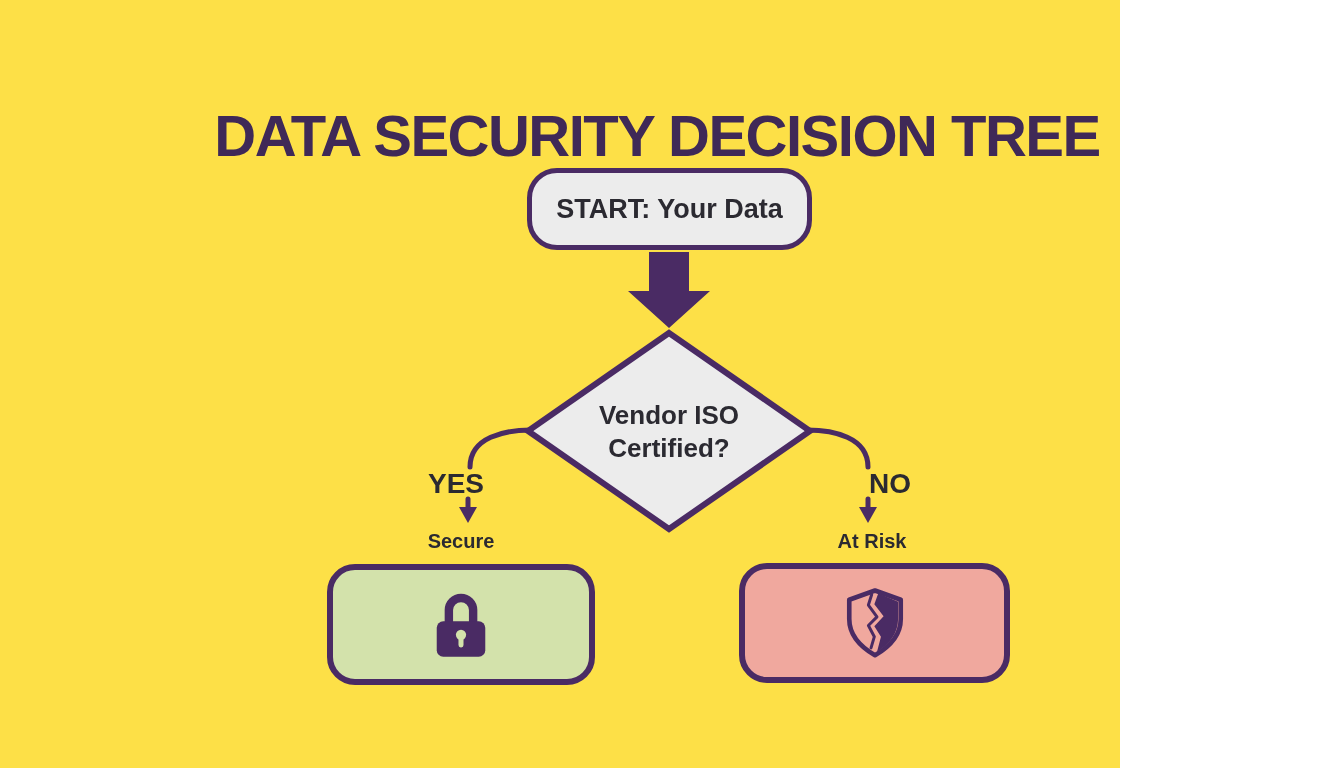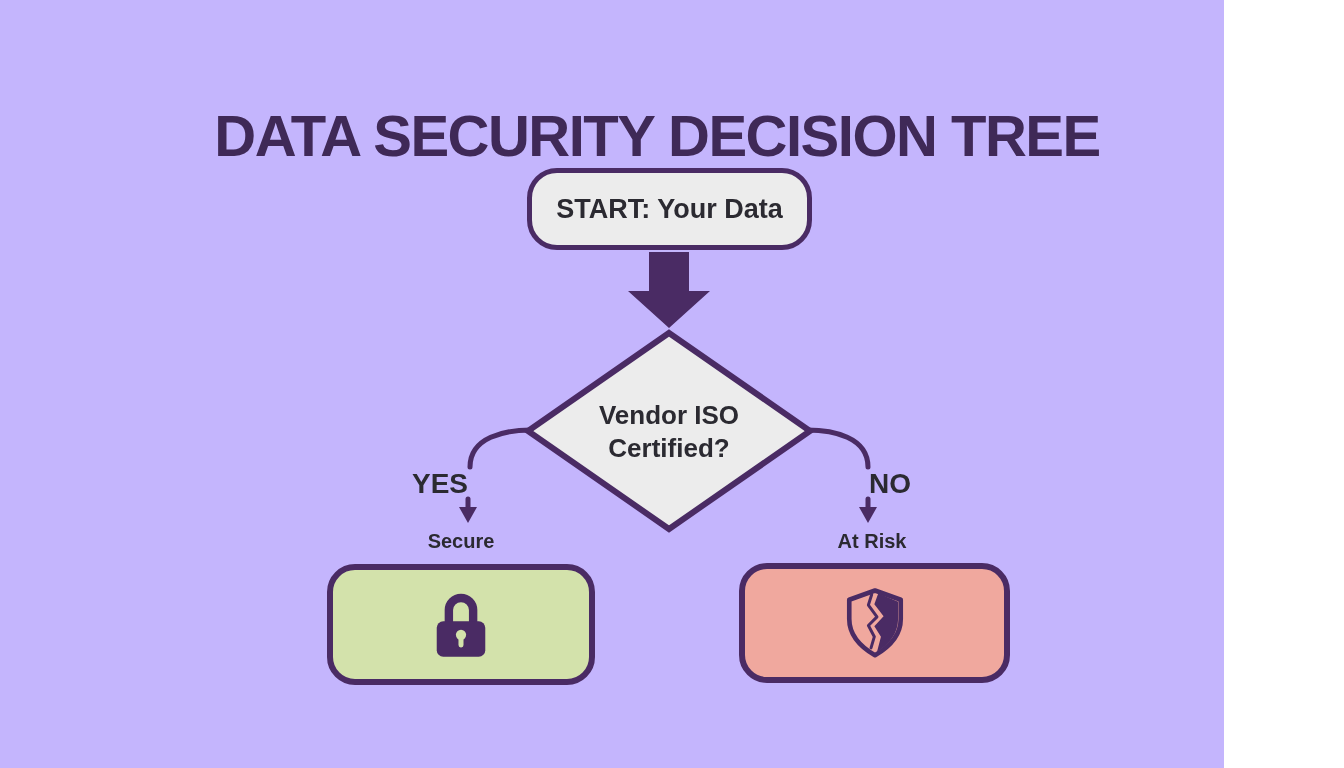--- a/index.html
+++ b/index.html
@@ -2,23 +2,23 @@
 <html><head>
 <meta charset="utf-8">
 <style>
   html, body {
     margin: 0;
     padding: 0;
     background: #ffffff;
   }
   .stage {
     position: relative;
-    width: 1224px;
+    width: 1120px;
     height: 768px;
-    background: #c4b5fd;
+    background: #fde047;
     font-family: "Liberation Sans", sans-serif;
     overflow: hidden;
     text-decoration: underline;
   }
   .abs { position: absolute; }
   .center-xy { transform: translate(-50%, -50%); }
 
   .page-title {
     left: 657px;
     top: 96px;
@@ -62,21 +62,21 @@
     font-weight: bold;
     color: #2b2a31;
   }
 
   .branch-label {
     font-size: 28px;
     font-weight: bold;
     color: #2b2a31;
     white-space: nowrap;
   }
-  .branch-yes { left: 440px; top: 484px; }
+  .branch-yes { left: 456px; top: 484px; }
   .branch-no  { left: 868px; top: 484px; margin-left: 22px; }
 
   .outcome-label {
     font-size: 20px;
     font-weight: bold;
     color: #2b2a31;
     white-space: nowrap;
   }
   .outcome-secure { left: 461px; top: 541px; }
   .outcome-risk   { left: 872px; top: 541px; }

